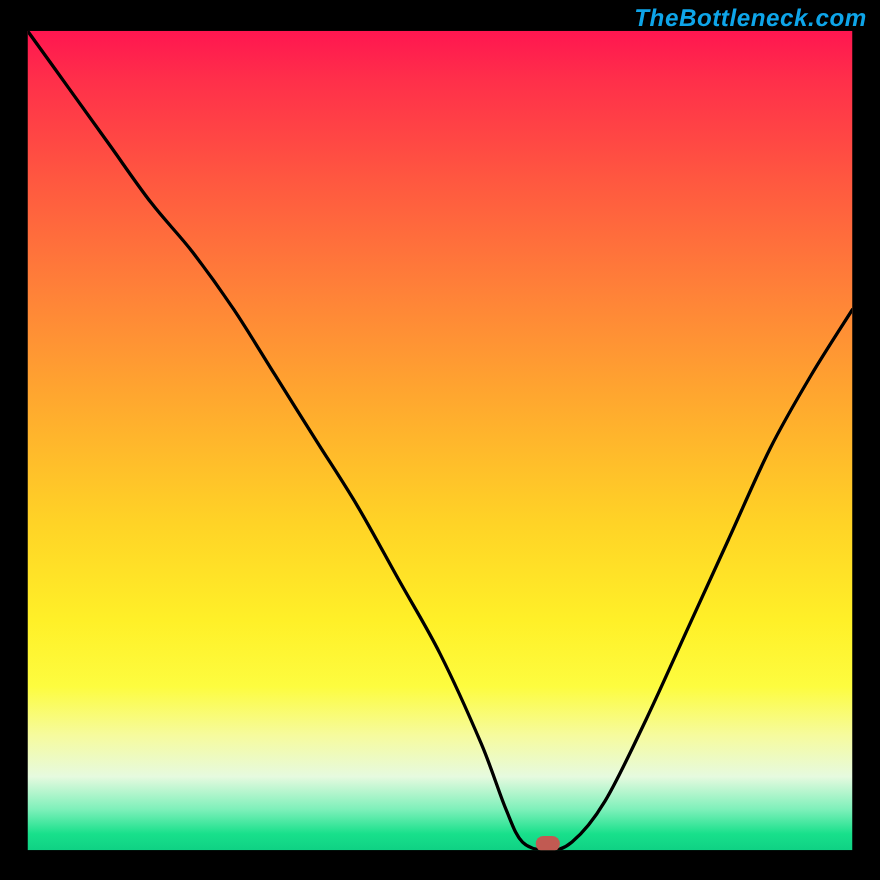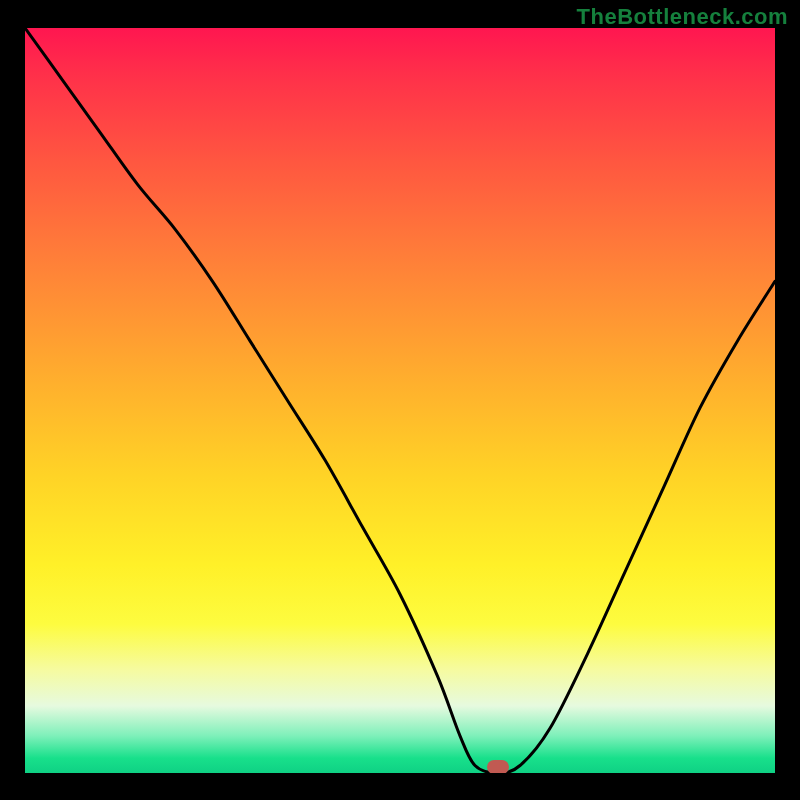--- a/index.html
+++ b/index.html
@@ -14,25 +14,26 @@
   .frame {
     position: relative;
     width: 800px;
     height: 800px;
     background: #000;
   }
   .watermark {
     position: absolute;
     top: 4px;
     right: 12px;
-    color: #15803d;
+    color: #0ea5e9;
     font-size: 22px;
     font-weight: bold;
     letter-spacing: 0.5px;
     z-index: 5;
+    font-style: italic;
   }
   .plot-area {
     position: absolute;
     left: 25px;
     top: 28px;
     width: 750px;
     height: 745px;
     overflow: hidden;
   }
   .gradient {

